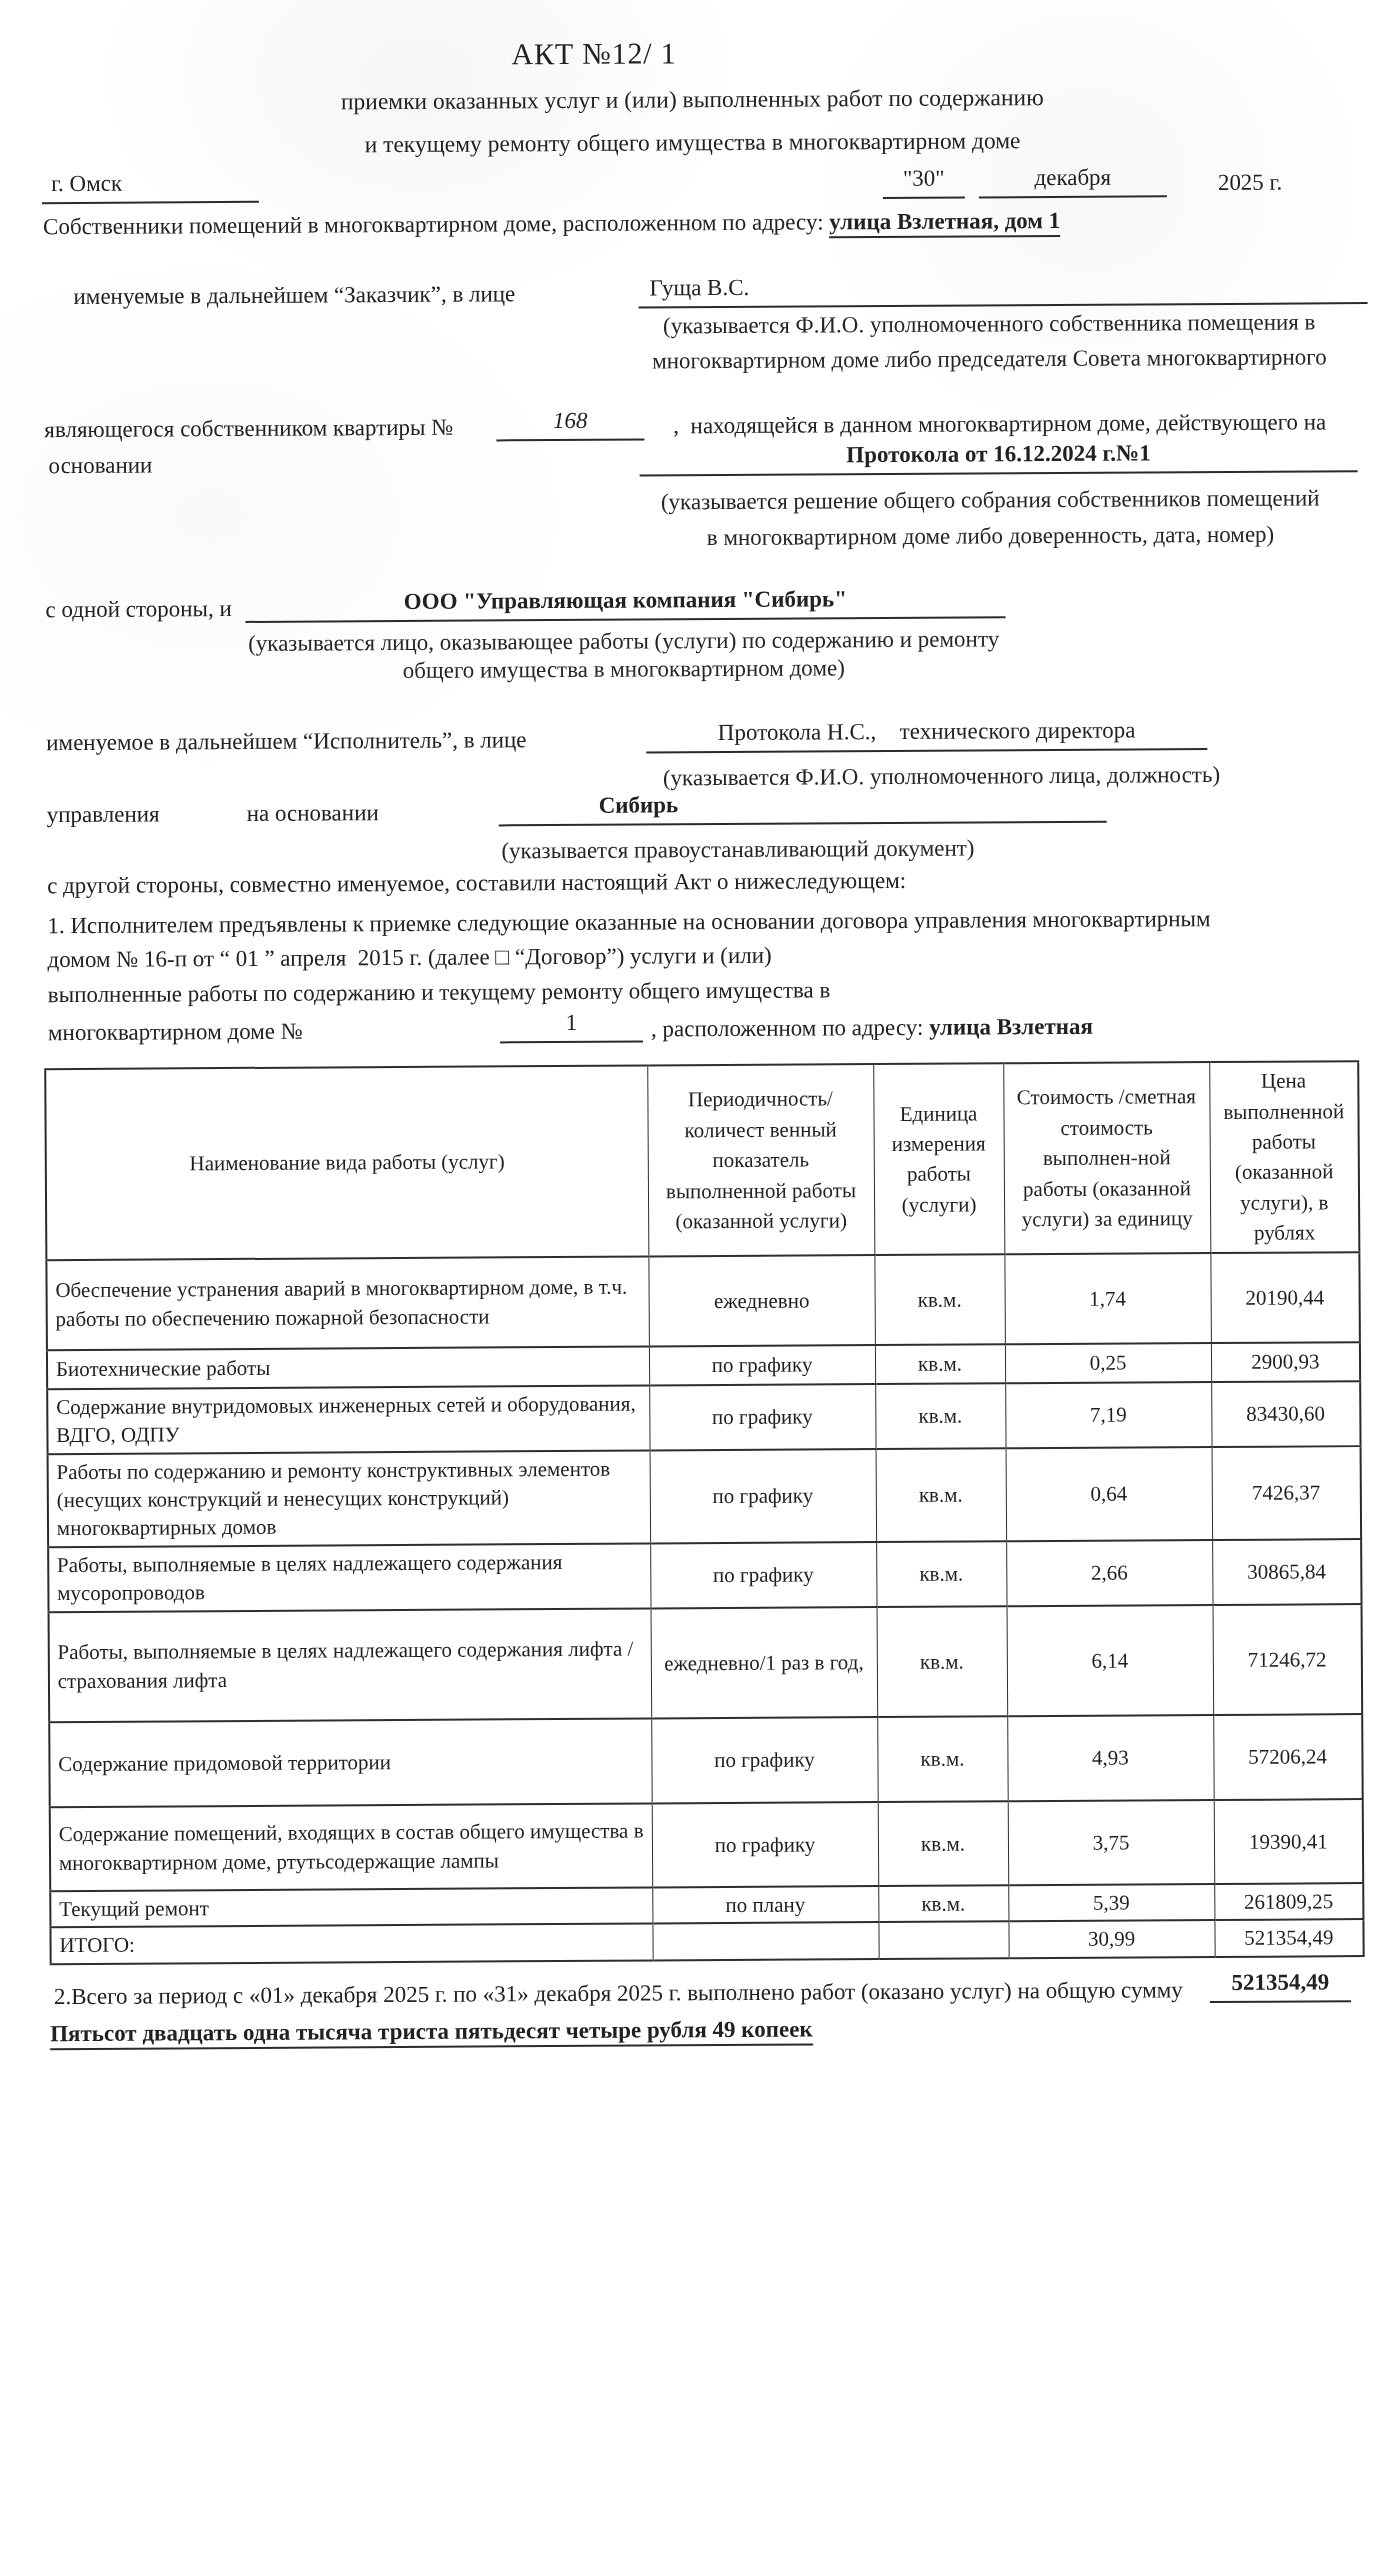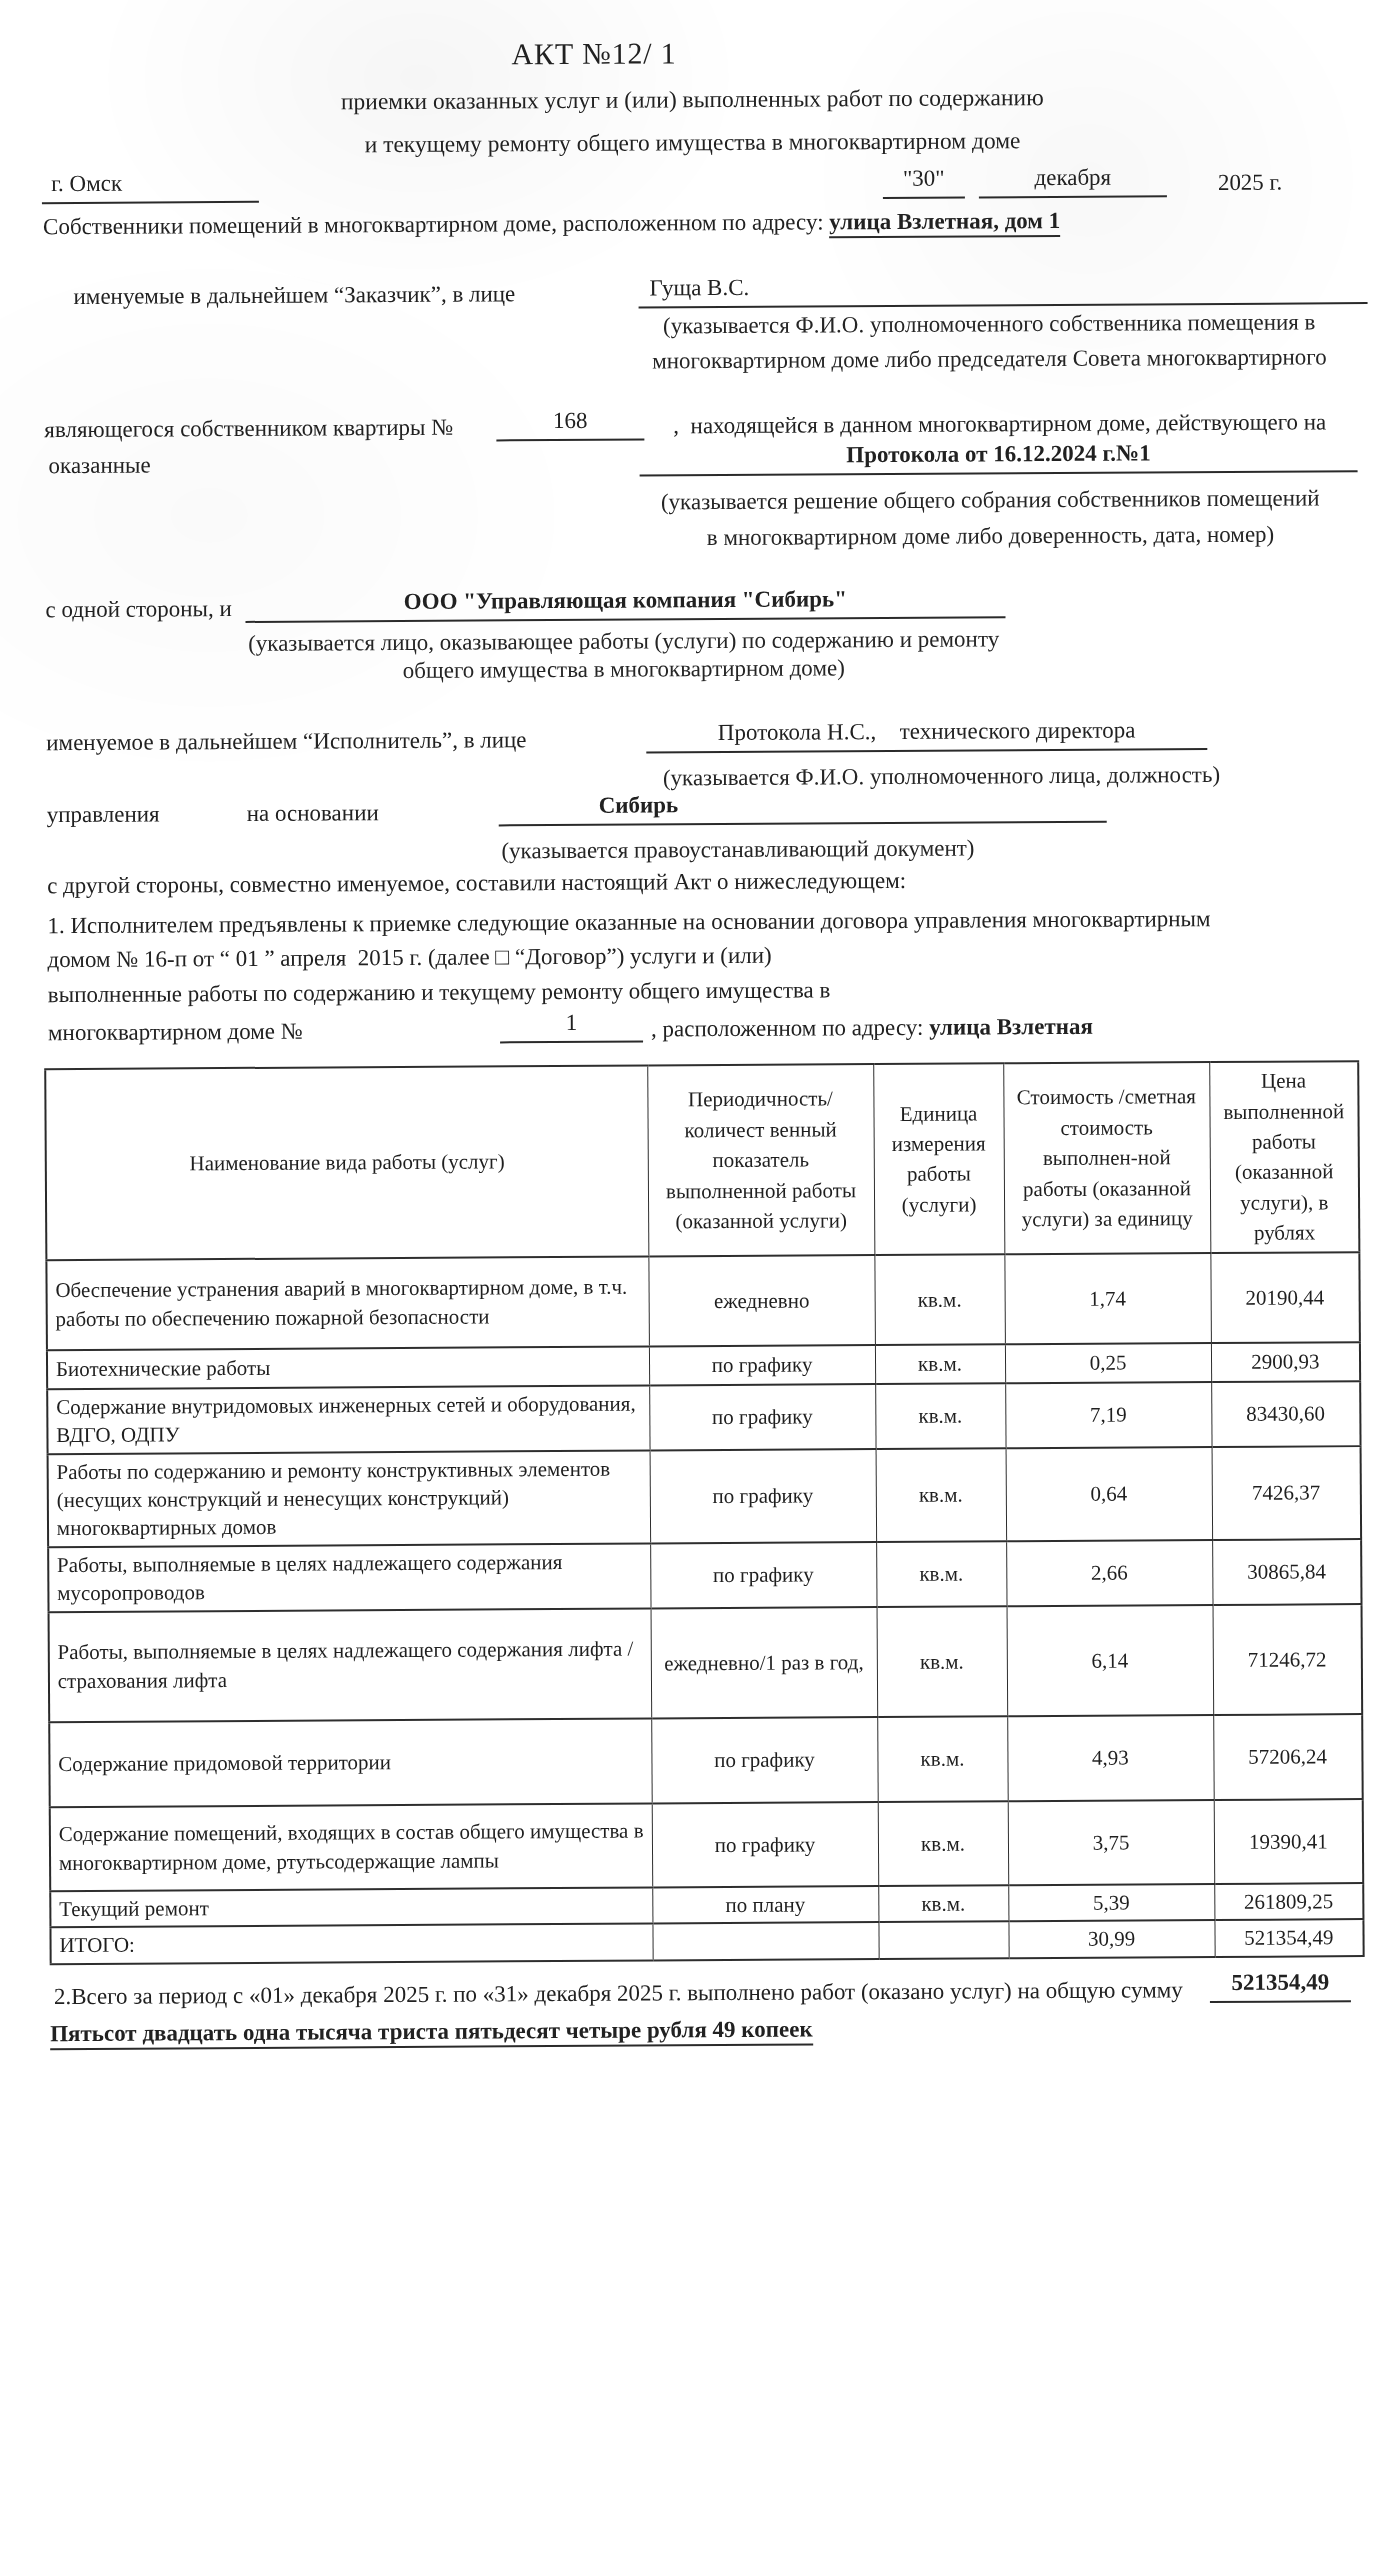--- a/index.html
+++ b/index.html
@@ -57,23 +57,23 @@
   <div class="t" style="left:1223px;top:171px;">2025 г.</div>
 
   <div class="t" style="left:48px;top:208px;"><span>Собственники помещений в многоквартирном доме, расположенном по адресу:</span><span> </span><span class="b ul-inline">улица Взлетная, дом 1</span></div>
 
   <div class="t" style="left:78px;top:278px;">именуемые в дальнейшем “Заказчик”, в лице</div>
   <div class="uval left" style="left:643px;top:275px;width:718px;padding-left:11px;"><span>Гуща В.С.</span></div>
   <div class="t note ctr" style="left:610px;top:311px;width:767px;">(указывается Ф.И.О. уполномоченного собственника помещения в</div>
   <div class="t note ctr" style="left:610px;top:346px;width:767px;">многоквартирном доме либо председателя Совета многоквартирного</div>
 
   <div class="t" style="left:48px;top:411px;">являющегося собственником квартиры №</div>
-  <div class="uval" style="left:500px;top:407px;width:148px;"><span>168</span></div>
+  <div class="uval" style="left:500px;top:407px;width:148px;font-style:italic;"><span>168</span></div>
   <div class="t" style="left:677px;top:411px;">,  находящейся в данном многоквартирном доме, действующего на</div>
-  <div class="t" style="left:52px;top:447px;">оказанные</div>
+  <div class="t" style="left:52px;top:447px;">основании</div>
   <div class="uval b" style="left:643px;top:443px;width:718px;"><span>Протокола от 16.12.2024 г.№1</span></div>
   <div class="t note ctr" style="left:610px;top:487px;width:767px;">(указывается решение общего собрания собственников помещений</div>
   <div class="t note ctr" style="left:610px;top:523px;width:767px;">в многоквартирном доме либо доверенность, дата, номер)</div>
 
   <div class="t" style="left:48px;top:591px;">с одной стороны, и</div>
   <div class="uval b" style="left:248px;top:587px;width:760px;"><span>ООО "Управляющая компания "Сибирь"</span></div>
   <div class="t note ctr" style="left:235px;top:626px;width:782px;">(указывается лицо, оказывающее работы (услуги) по содержанию и ремонту</div>
   <div class="t note ctr" style="left:235px;top:654px;width:782px;">общего имущества в многоквартирном доме)</div>
 
   <div class="t" style="left:48px;top:724px;">именуемое в дальнейшем “Исполнитель”, в лице</div>

